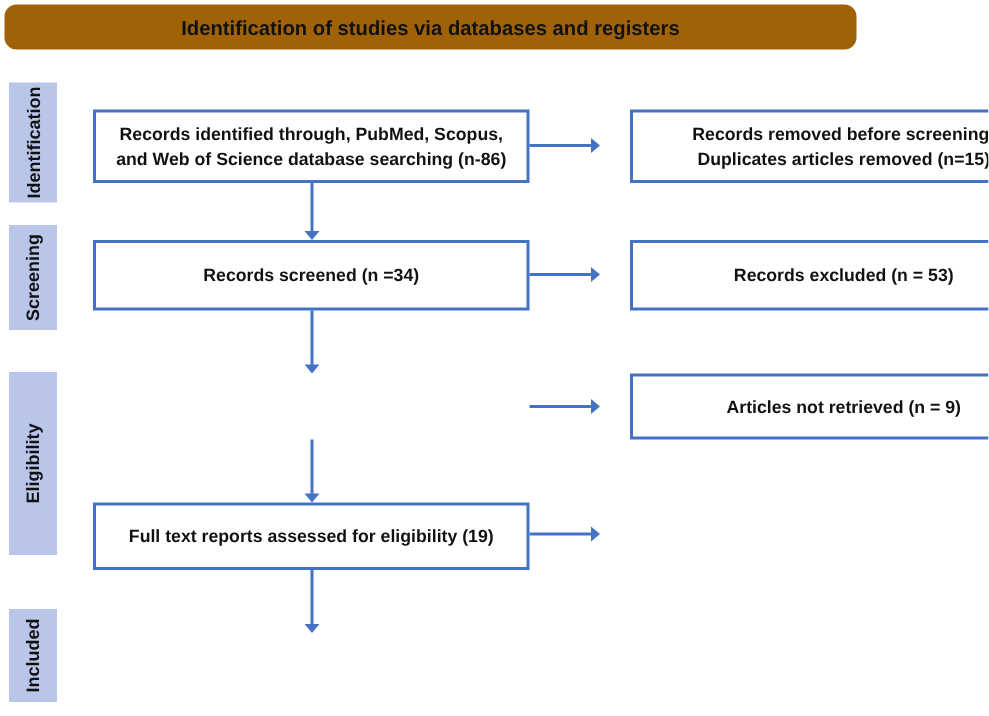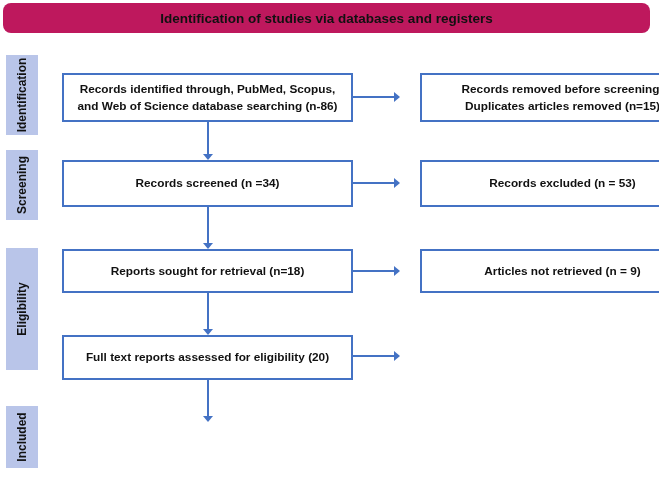--- a/index.html
+++ b/index.html
@@ -1,22 +1,22 @@
 <!DOCTYPE html>
 <html><head>
 <meta charset="utf-8">
 <style>
   html,body{margin:0;padding:0;background:#ffffff;}
   .canvas{
     position:relative;width:659px;height:477px;background:#ffffff;
     font-family:"Liberation Sans",sans-serif;overflow:hidden;
   }
   .header{
-    position:absolute;left:3px;top:3px;width:647px;height:30px;
-    background:#be185d;border-radius:8px;
+    position:absolute;left:3px;top:3px;width:568px;height:30px;
+    background:#a16207;border-radius:8px;
     display:flex;align-items:center;justify-content:center;
     font-size:13.5px;font-weight:bold;color:#111111;
   }
   .stage{
     position:absolute;left:6px;width:32px;background:#B9C5E9;
     display:flex;align-items:center;justify-content:center;
   }
   .stage span{
     transform:rotate(-90deg);white-space:nowrap;
     font-size:12px;font-weight:bold;color:#111111;
@@ -81,22 +81,21 @@
   <div class="stage stage-eligibility">
     <span>Eligibility</span>
   </div>
   <div class="stage stage-included">
     <span>Included</span>
   </div>
 
   <div class="box col-left box-l1">Records identified through, PubMed, Scopus,
 and Web of Science database searching (n-86)</div>
   <div class="box col-left box-l2">Records screened (n =34)</div>
-  <div class="box col-left box-l3">Reports sought for retrieval (n=18)</div>
-  <div class="box col-left box-l4">Full text reports assessed for eligibility (20)</div>
+  <div class="box col-left box-l4">Full text reports assessed for eligibility (19)</div>
 
   <div class="box col-right box-r1">Records removed before screening:
 Duplicates articles removed (n=15)</div>
   <div class="box col-right box-r2">Records excluded (n = 53)</div>
   <div class="box col-right box-r3">Articles not retrieved (n = 9)</div>
 
   <div class="vline v1"></div>
   <div class="head-down v1h"></div>
   <div class="vline v2"></div>
   <div class="head-down v2h"></div>

